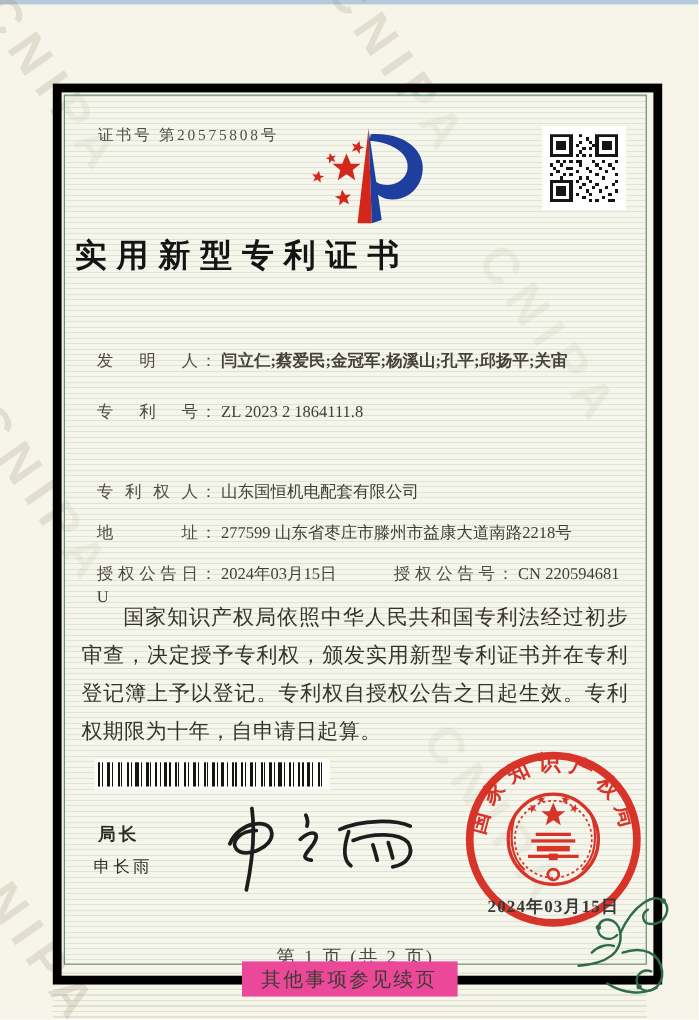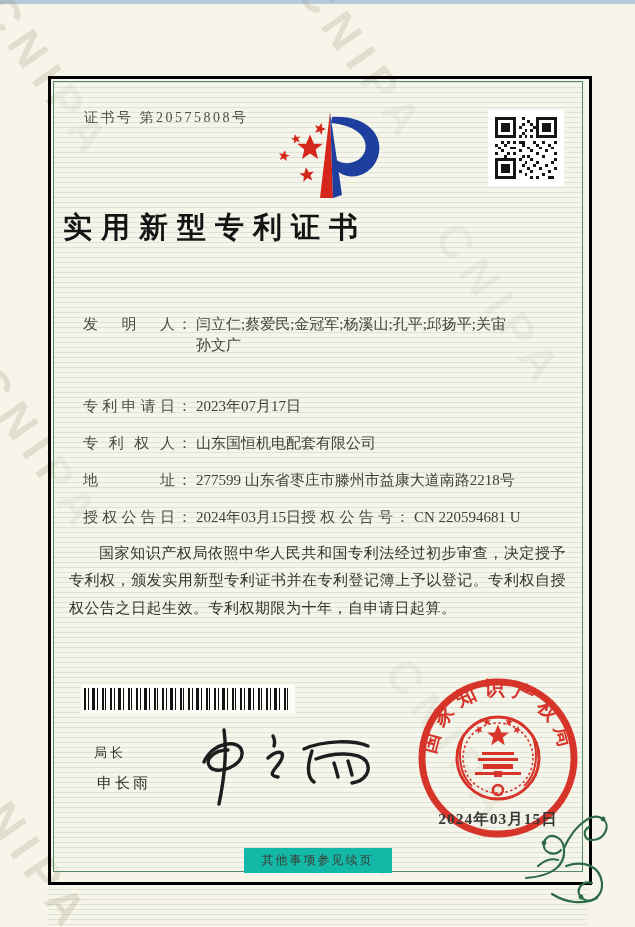--- a/index.html
+++ b/index.html
@@ -5,63 +5,63 @@
   html,body{margin:0;padding:0;background:#fff;}
   .page{position:relative;width:635px;height:927px;background:#f7f4e9;overflow:hidden;
         font-family:"Liberation Serif","DejaVu Serif",serif;}
   .topbar{position:absolute;left:0;top:0;width:100%;height:4px;background:#b5cbdd;}
   
   .wm{position:absolute;font-family:"Liberation Sans","DejaVu Sans",sans-serif;
       font-weight:bold;font-size:46px;letter-spacing:10px;color:rgba(152,142,116,0.22);
       transform:rotate(55deg);transform-origin:left top;white-space:nowrap;z-index:1;pointer-events:none;}
   
   .frame{position:absolute;left:48px;top:76px;width:534px;height:799px;
-         border:3px solid #000000;padding:2px;z-index:2;}
+         border:8px solid #000000;padding:2px;z-index:2;}
   .frame-inner{position:relative;width:528px;height:789px;border:1px solid #55876a;
       background:
         repeating-linear-gradient(180deg, rgba(122,162,124,0.20) 0 1px, rgba(0,0,0,0) 1px 5px),
         rgba(245,246,236,0.55);}
   .bottom-strip{position:absolute;left:48px;top:884px;width:540px;height:43px;z-index:1;
       background:repeating-linear-gradient(180deg, rgba(122,162,124,0.20) 0 1px, rgba(0,0,0,0) 1px 5px);}
   
   .cert-no{position:absolute;left:30px;top:27px;font-size:14px;letter-spacing:2.5px;color:#4f4d47;}
   .logo{position:absolute;left:212px;top:26px;}
   .qrbox{position:absolute;left:434px;top:28px;width:76px;height:76px;background:#fff;
          display:flex;align-items:center;justify-content:center;}
   .title{position:absolute;left:0;top:126px;width:100%;text-align:left;
          font-size:29px;font-weight:bold;letter-spacing:9px;color:#141414;text-indent:9px;}
   .frow{position:absolute;left:29px;right:18px;font-size:15px;color:#44423c;line-height:21px;}
   .lbl{display:inline-block;width:92px;text-align:justify;text-align-last:justify;
        vertical-align:top;color:#4c4a43;}
   .col{margin:0 4px 0 2px;vertical-align:top;}
   .val{vertical-align:top;color:#3f3e38;}
-  .val-block{display:inline-block;width:340px;vertical-align:top;}
+  .val-block{display:inline-block;width:340px;vertical-align:top;font-weight:bold;}
   .val-block span{display:block;}
-  .grant2{}
-  .para{position:absolute;left:15px;right:16px;font-size:15px;line-height:1.82;
+  .grant2{margin-left:52px;}
+  .para{position:absolute;left:15px;right:16px;font-size:19px;line-height:1.82;
         letter-spacing:0.5px;color:#33322c;text-align:justify;text-indent:2em;}
   .barcode{position:absolute;left:30px;top:606px;width:208px;height:22px;background:#fdfdf9;
      box-shadow:0 0 0 3px #fdfdf9;
      background-image:repeating-linear-gradient(90deg,
        #141414 0 2px, transparent 2px 4px,
        #141414 4px 5px, transparent 5px 8px,
        #141414 8px 11px, transparent 11px 13px,
        #141414 13px 14px, transparent 14px 18px,
        #141414 18px 20px, transparent 20px 21px,
        #141414 21px 22px, transparent 22px 26px);}
-  .sig-title{position:absolute;left:40px;top:662px;font-family:"Liberation Sans","DejaVu Sans",sans-serif;
-       font-size:13px;letter-spacing:3px;color:#2e2d2a;}
-  .sig-name{position:absolute;left:43px;top:692px;font-family:"Liberation Sans","DejaVu Sans",sans-serif;
+  .sig-title{position:absolute;left:30px;top:662px;font-family:"Liberation Sans","DejaVu Sans",sans-serif;
+       font-size:16px;letter-spacing:3px;color:#2e2d2a;font-weight:bold;}
+  .sig-name{position:absolute;left:26px;top:692px;font-family:"Liberation Sans","DejaVu Sans",sans-serif;
        font-size:15px;letter-spacing:3px;color:#2e2d2a;}
   .signature{position:absolute;left:112px;top:636px;}
   .seal{position:absolute;left:358px;top:592px;z-index:4;opacity:0.93;}
   .pagenum{position:absolute;left:0;top:771px;width:100%;text-align:center;
        font-size:17px;letter-spacing:2px;color:#4a4941;}
-  .cont-note{position:absolute;left:50%;top:848px;transform:translateX(-50%);
-       background:#14b8a6;padding:4px 18px;font-size:12px;letter-spacing:2px;
+  .cont-note{position:absolute;left:50%;top:874px;transform:translateX(-50%);
+       background:#ec4899;padding:4px 18px;font-size:18px;letter-spacing:2px;
        color:#3c3b35;z-index:3;white-space:nowrap;}
   .flourish{position:absolute;left:524px;top:804px;z-index:4;}
 </style>
 </head>
 <body>
 
 <div class="page">
   <div class="topbar"></div>
 
   <div class="wm" style="left:16px;top:-16px">CNIPA</div>
@@ -183,27 +183,27 @@
               <rect x="13" y="16" width="1" height="1"></rect>
               <rect x="20" y="14" width="1" height="1"></rect>
           </g>
         </svg>
       </div>
 
       <div class="title">实用新型专利证书</div>
 
 
       <div class="frow" style="top:232px">
-        <span class="lbl">发明人</span><span class="col">：</span><span class="val-block"><span>闫立仁;蔡爱民;金冠军;杨溪山;孔平;邱扬平;关宙</span><span>孙文广</span></span>
-      </div>
-
-
-      <div class="frow" style="top:314px">
-        <span class="lbl">专利申请日</span><span class="col">：</span><span class="val">2023年07月17日</span>
-      </div>
+        <span class="lbl">发明人</span><span class="col">：</span><span class="val-block"><span>闫立仁;蔡爱民;金冠军;杨溪山;孔平;邱扬平;关宙</span></span>
+      </div>
+
+      <div class="frow" style="top:278px">
+        <span class="lbl">专利号</span><span class="col">：</span><span class="val">ZL 2023 2 1864111.8</span>
+      </div>
+
 
       <div class="frow" style="top:351px">
         <span class="lbl">专利权人</span><span class="col">：</span><span class="val">山东国恒机电配套有限公司</span>
       </div>
 
       <div class="frow" style="top:388px">
         <span class="lbl">地址</span><span class="col">：</span><span class="val">277599 山东省枣庄市滕州市益康大道南路2218号</span>
       </div>
 
       <div class="frow" style="top:425px">

